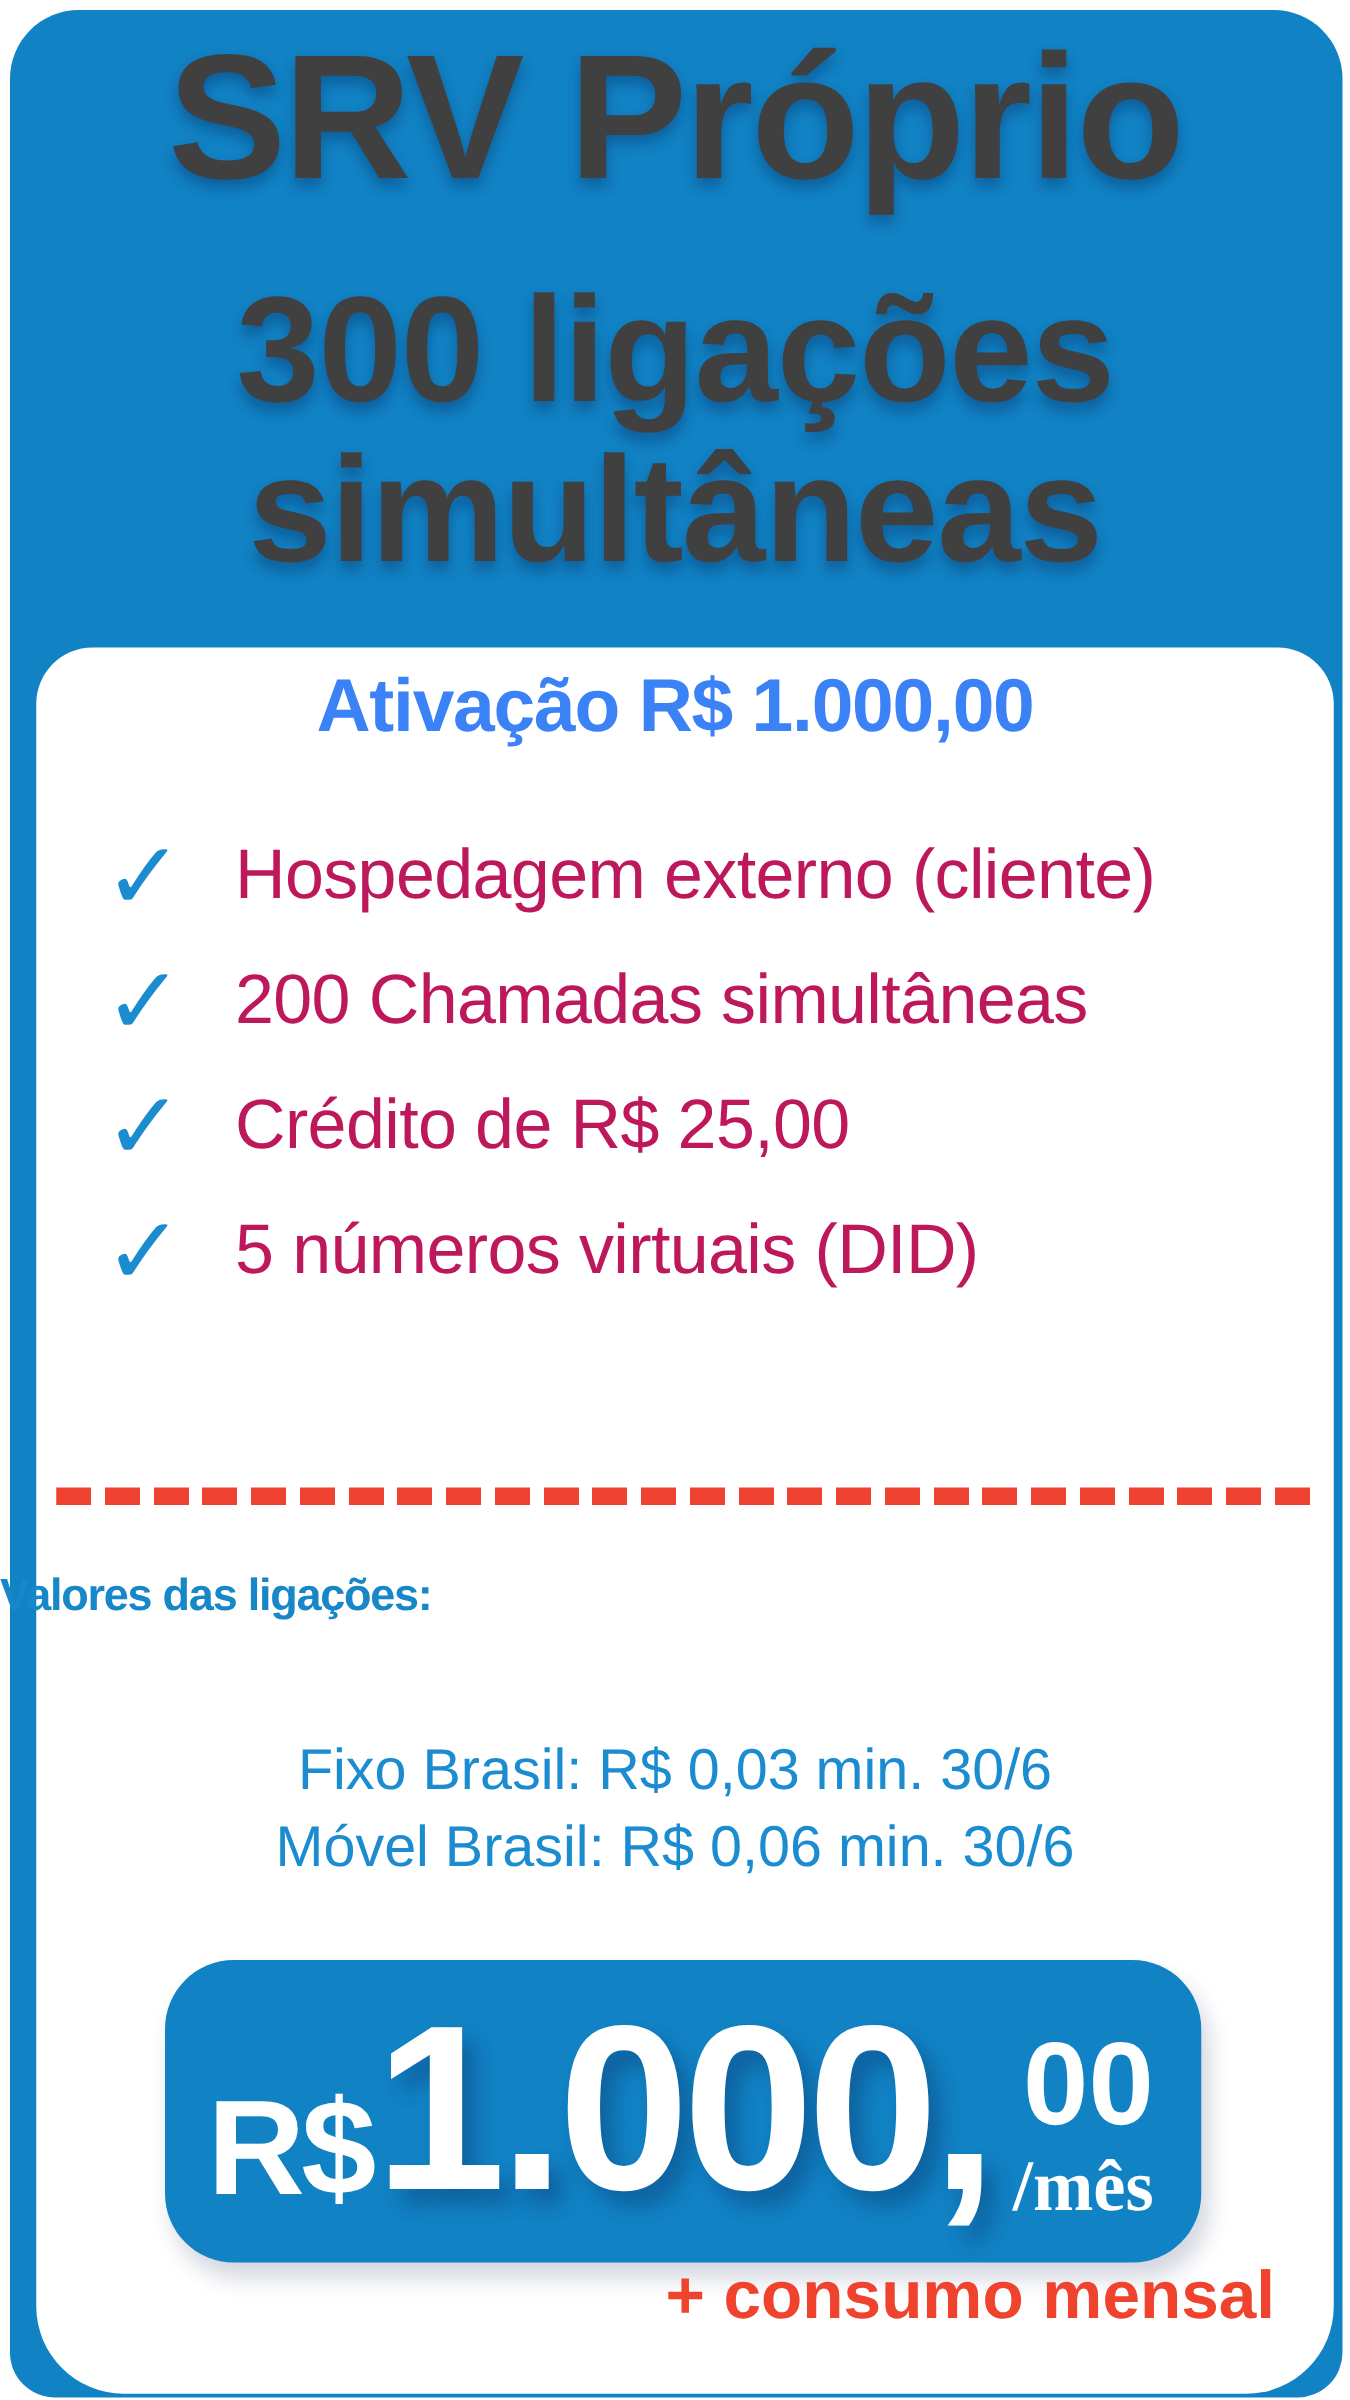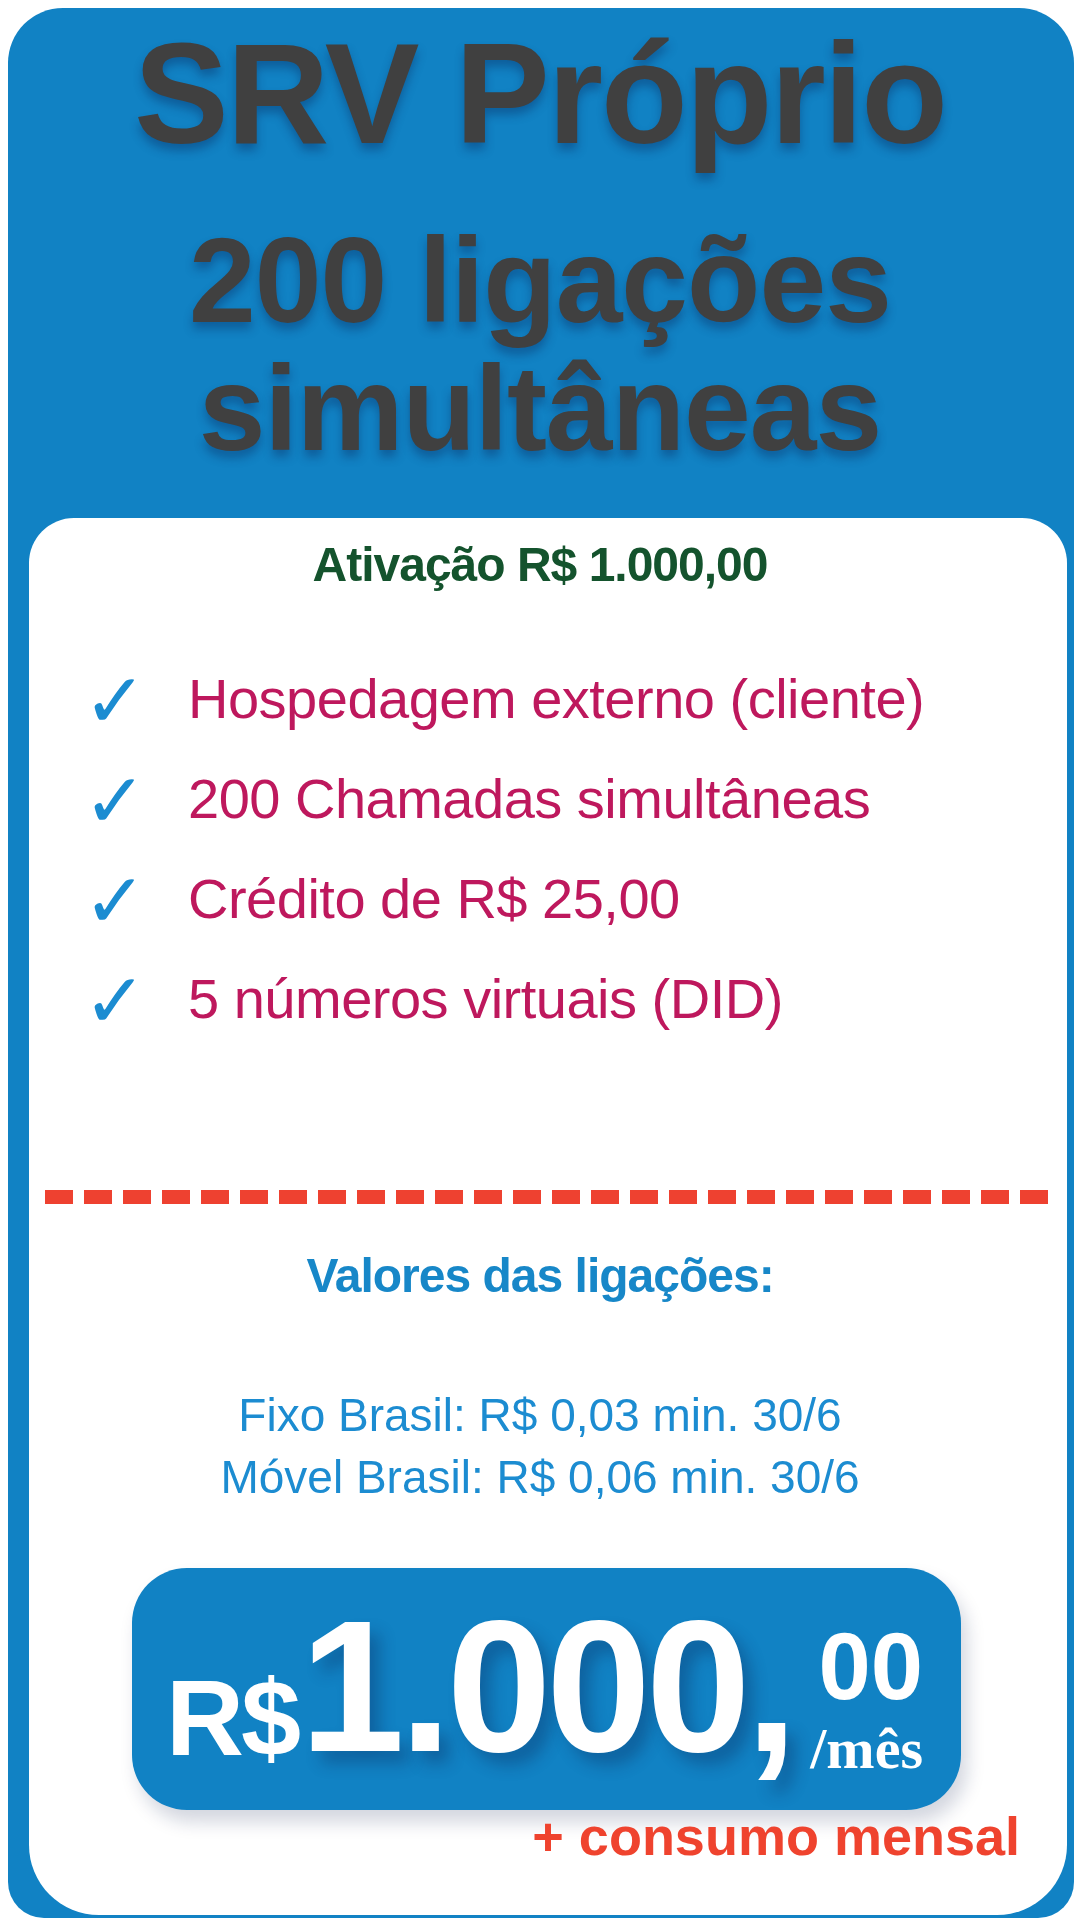--- a/index.html
+++ b/index.html
@@ -19,39 +19,39 @@
   }
   
   .hline{position:absolute;left:0;width:100%;text-align:center;color:#404040;font-weight:bold;
          text-shadow:0 7px 10px rgba(10,30,80,0.35);white-space:nowrap;}
   .title{top:8px;font-size:142px;line-height:172px;letter-spacing:-2px;}
   .sub1{top:210px;font-size:120px;line-height:140px;letter-spacing:-1px;}
   .sub2{top:338px;font-size:120px;line-height:140px;letter-spacing:-1px;}
   
   .activation{
     position:absolute;left:0;top:536px;width:100%;text-align:center;
-    color:#14532d;font-size:48px;line-height:58px;font-weight:bold;letter-spacing:-1px;white-space:nowrap;
+    color:#3b82f6;font-size:60px;line-height:58px;font-weight:bold;letter-spacing:-1px;white-space:nowrap;
   }
   
   .features{position:absolute;left:0;top:648px;width:100%;}
   .feature{display:flex;align-items:center;height:100px;padding-left:78px;}
   .check{
     width:74px;font-size:76px;line-height:1;color:#1C8CD1;text-align:center;
     font-family:"DejaVu Sans",sans-serif;transform:translateY(3px);flex:0 0 74px;margin-right:36px;
   }
   .feature-label{color:#be185d;font-size:56px;letter-spacing:-0.5px;white-space:nowrap;}
   
   .divider{
     position:absolute;left:45px;top:1190px;width:1003px;height:14px;
     background:repeating-linear-gradient(90deg,#EE4130 0 28px,transparent 28px 39px);
   }
   
   .rates-heading{
-    position:absolute;left:0;top:1246px;width:100%;text-align:center;
-    color:#1787C8;font-size:48px;line-height:60px;font-weight:bold;letter-spacing:-1px;white-space:nowrap;
+    position:absolute;left:0;top:1246px;width:100%;
+    color:#1787C8;font-size:36px;line-height:60px;font-weight:bold;letter-spacing:-1px;white-space:nowrap;
   }
   .rate-line{position:absolute;left:0;width:100%;text-align:center;color:#1C8CD1;
              font-size:46px;line-height:62px;white-space:nowrap;}
   .rate1{top:1384px;}
   .rate2{top:1446px;}
   
   .price-box{
     position:absolute;left:132px;top:1568px;width:829px;height:242px;
     background:#1182C4;border-radius:55px;box-shadow:6px 12px 18px rgba(10,30,80,0.18);
   }
@@ -69,21 +69,21 @@
 </style>
 </head>
 <body>
 
 <div class="page">
   <div class="card">
     <div class="card-inner"></div>
   </div>
 
   <div class="hline title">SRV Próprio</div>
-  <div class="hline sub1">200 ligações</div>
+  <div class="hline sub1">300 ligações</div>
   <div class="hline sub2">simultâneas</div>
 
   <div class="activation">Ativação R$ 1.000,00</div>
 
   <div class="features">
     <div class="feature">
       <span class="check">✓</span>
       <span class="feature-label">Hospedagem externo (cliente)</span>
     </div>
     <div class="feature">

